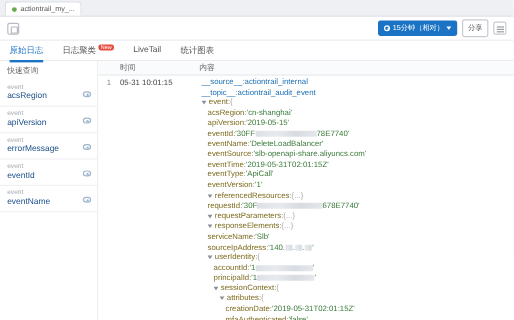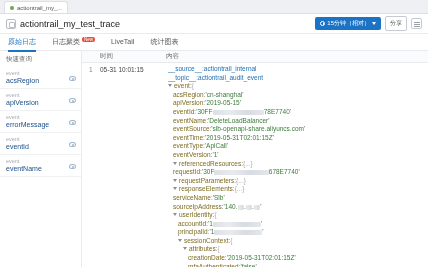--- a/index.html
+++ b/index.html
@@ -244,21 +244,20 @@
 
   <div class="tabbar">
     <div class="tab">
       <span class="dot"></span>
       <span>actiontrail_my_...</span>
     </div>
   </div>
 
   <div class="header">
     <span class="hdr-icon"></span>
-    <span class="hdr-title">actiontrail_my_test_trace</span>
     <div class="hdr-right">
       <div class="time-btn">
         <span class="clock"></span>
         <span>15分钟（相对）</span>
         <span class="caret-down"></span>
       </div>
       <div class="share-btn">分享</div>
       <div class="icon-sq">
           <span class="bars"></span>
         </div>

